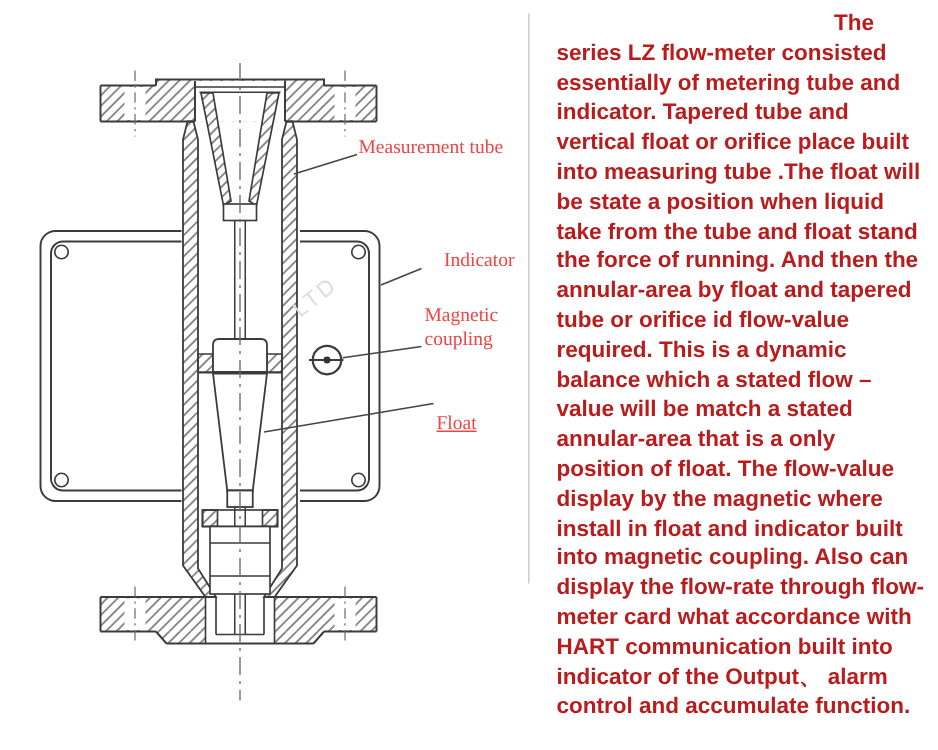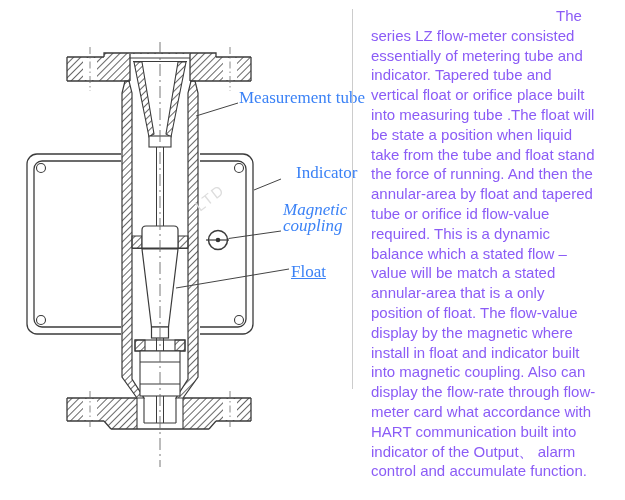--- a/index.html
+++ b/index.html
@@ -1,24 +1,24 @@
 <!DOCTYPE html>
 <html><head>
 <meta charset="utf-8">
 <style>
   html,body{margin:0;padding:0;background:#fff;}
   #page{position:relative;width:625px;height:500px;background:#ffffff;overflow:hidden;
         font-family:"Liberation Sans",sans-serif;}
   #diagram-svg{position:absolute;left:0;top:0;}
-  .dlabel{position:absolute;font-family:"Liberation Serif",serif;font-size:17px;
-          color:#3b82f6;white-space:pre-line;line-height:16px;}
+  .dlabel{position:absolute;font-family:"Liberation Serif",serif;font-size:13px;
+          color:#ef4444;white-space:pre-line;line-height:16px;}
   #divider{position:absolute;left:352px;top:9px;width:1px;height:380px;background:#cccccc;}
   #description{position:absolute;left:371px;top:6px;width:252px;
-               font-size:15px;line-height:19.8px;color:#8b5cf6;
-               white-space:pre;text-indent:185px;}
+               font-size:15px;line-height:19.8px;color:#b91c1c;
+               white-space:pre;text-indent:185px;font-weight:bold;}
 </style>
 </head>
 <body>
 
 <div id="page">
 
   <svg id="diagram-svg" width="625" height="500" viewBox="0 0 625 500">
     <defs>
       <pattern id="hatch" patternUnits="userSpaceOnUse" width="5" height="5" patternTransform="rotate(45)">
         <line x1="2.5" y1="0" x2="2.5" y2="5" stroke="#575757" stroke-width="0.9"></line>
@@ -120,23 +120,23 @@
     <g stroke="#444444" stroke-width="1" fill="none">
       <line x1="238" y1="103" x2="196" y2="116"></line>
       <line x1="281" y1="179" x2="254" y2="190"></line>
       <line x1="281" y1="231" x2="228.5" y2="238.5"></line>
       <line x1="289" y1="269" x2="176" y2="288"></line>
     </g>
   </svg>
 
   <div class="dlabel" style="left:239px;top:90px;">Measurement tube</div>
   <div class="dlabel" style="left:296px;top:165px;">Indicator</div>
-  <div class="dlabel" style="left:283px;top:202px;font-style:italic;">Magnetic
+  <div class="dlabel" style="left:283px;top:202px;">Magnetic
 coupling</div>
-  <div class="dlabel" style="left:291px;top:264px;text-decoration:underline;">Float</div>
+  <div class="dlabel" style="left:291px;top:274px;text-decoration:underline;">Float</div>
 
   <div id="divider"></div>
   <div id="description">The
 series LZ flow-meter consisted
 essentially of metering tube and
 indicator. Tapered tube and
 vertical float or orifice place built
 into measuring tube .The float will
 be state a position when liquid
 take from the tube and float stand

